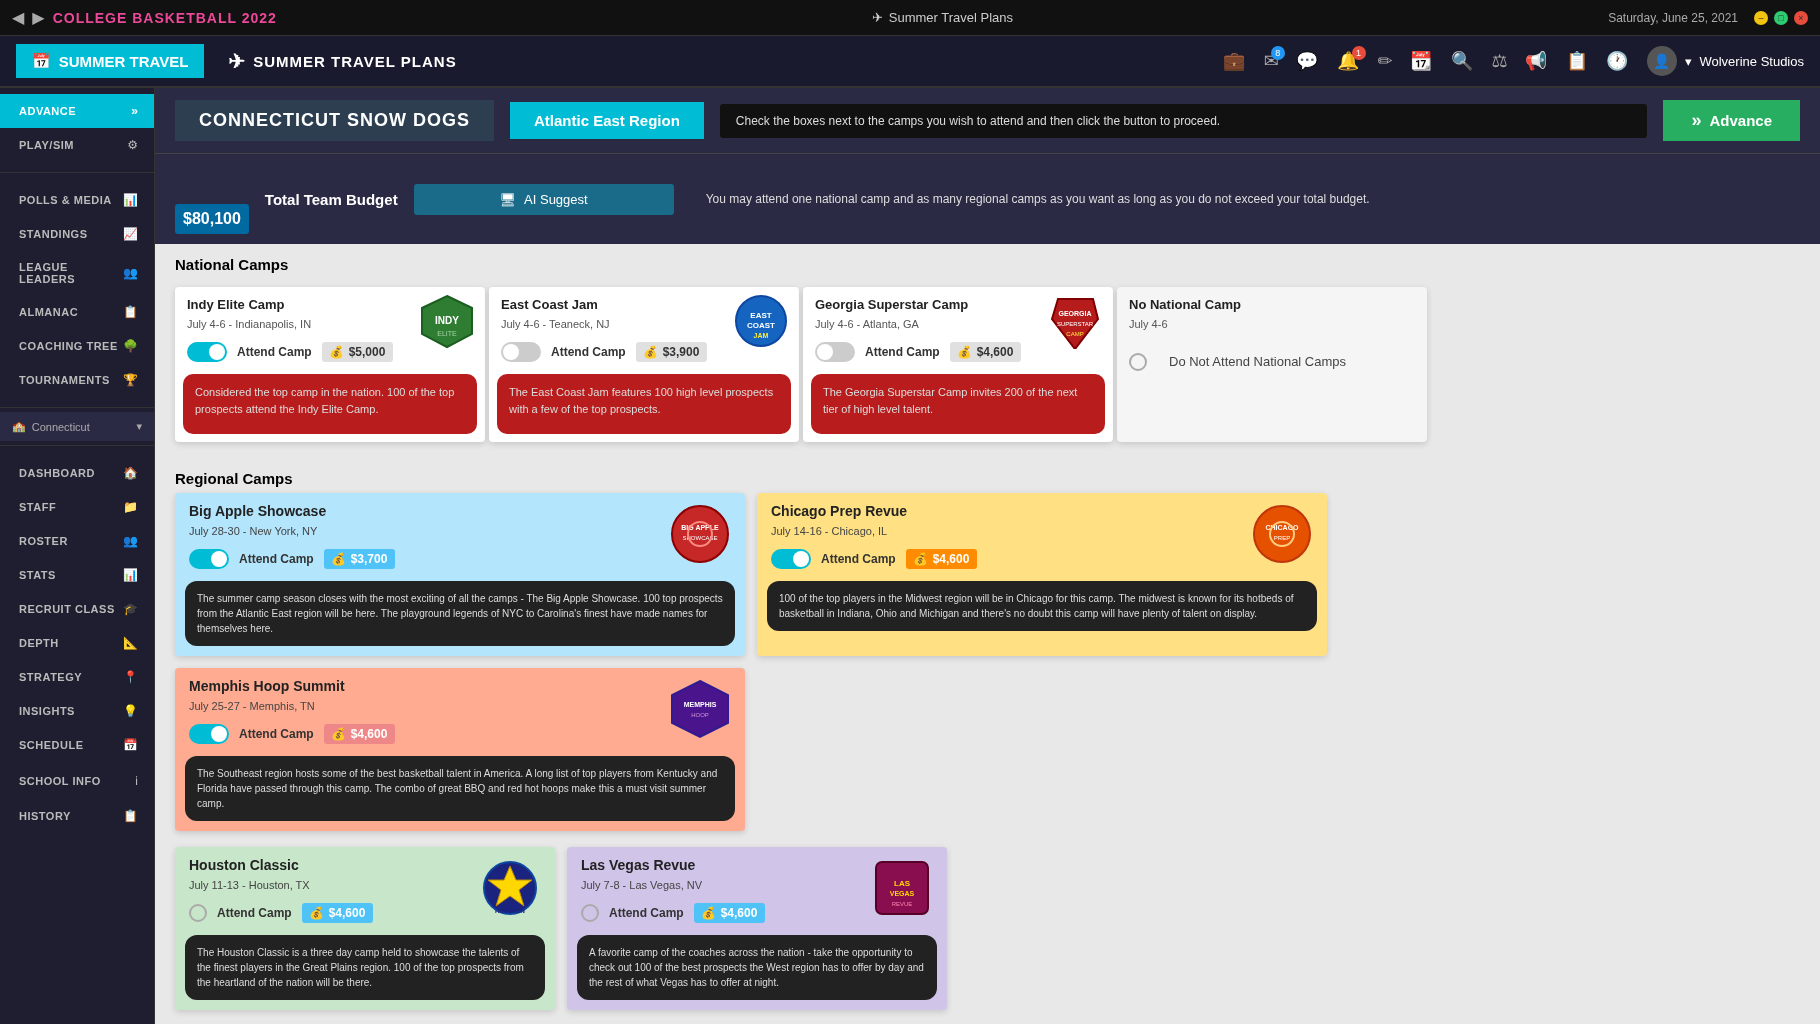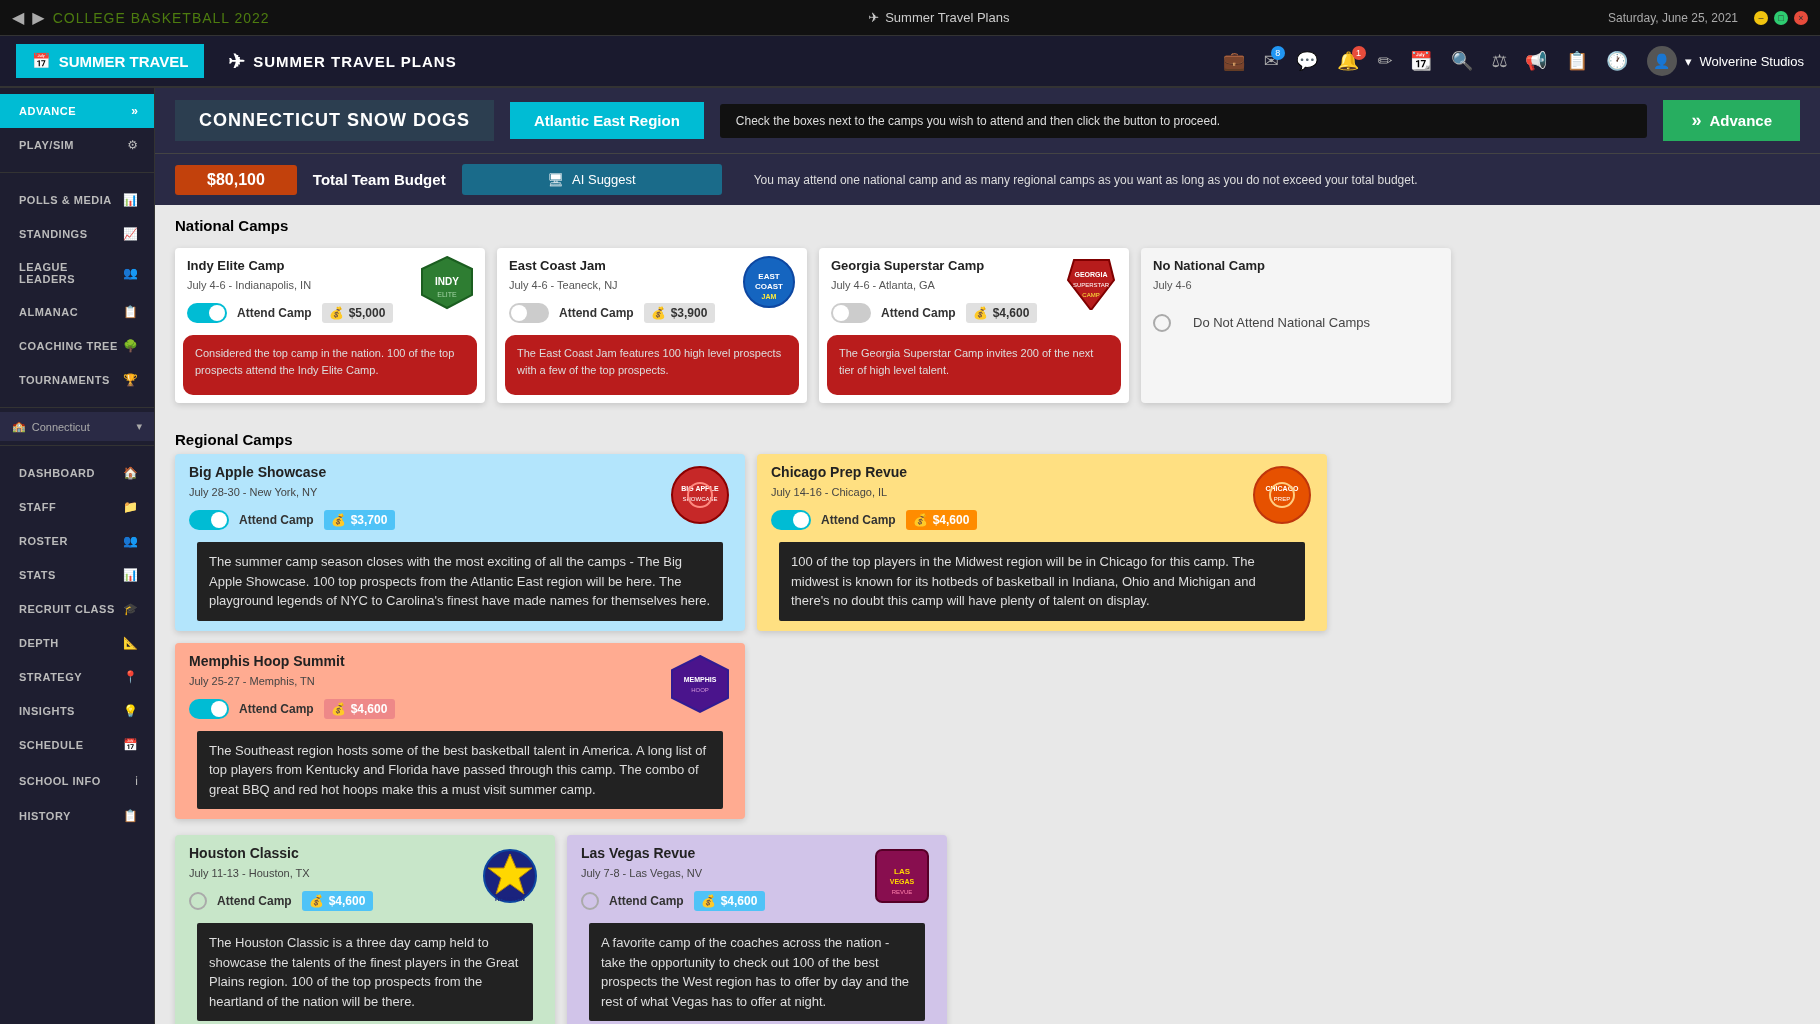--- a/index.html
+++ b/index.html
@@ -1,21 +1,21 @@
 <!DOCTYPE html>
 <html><head>
   <meta charset="utf-8">
   <style>
     * { box-sizing: border-box; margin: 0; padding: 0; }
     body { font-family: Arial, sans-serif; background: #1a1a2e; color: #fff; width: 1820px; min-height: 1024px; overflow-x: hidden; }
 
     
     .top-bar { background: #111; height: 36px; display: flex; align-items: center; justify-content: space-between; padding: 0 12px; border-bottom: 1px solid #333; }
     .top-bar-left { display: flex; align-items: center; gap: 8px; }
-    .logo-text { color: #4d7c0f; font-weight: normal; font-size: 14px; letter-spacing: 1px; }
+    .logo-text { color: #ec4899; font-weight: bold; font-size: 14px; letter-spacing: 1px; }
     .top-bar-center { color: #ccc; font-size: 13px; display: flex; align-items: center; gap: 6px; }
     .top-bar-right { color: #aaa; font-size: 12px; display: flex; align-items: center; gap: 16px; }
     .window-controls { display: flex; gap: 6px; }
     .wc { width: 14px; height: 14px; border-radius: 50%; display: inline-block; cursor: pointer; font-size: 9px; text-align: center; line-height: 14px; color: #333; }
     .wc-min { background: #f1c40f; }
     .wc-max { background: #2ecc71; }
     .wc-close { background: #e74c3c; }
 
     
     .nav-bar { background: #1a1a2e; height: 52px; display: flex; align-items: center; padding: 0 16px; border-bottom: 2px solid #333; gap: 16px; }
@@ -46,31 +46,31 @@
     
     .header-row { background: #2a2a45; padding: 12px 20px; display: flex; align-items: center; gap: 16px; }
     .team-name-btn { background: #2c3e50; color: #fff; font-weight: bold; font-size: 18px; padding: 10px 24px; border: none; cursor: pointer; letter-spacing: 1px; }
     .region-btn { background: #00bcd4; color: #fff; font-size: 15px; padding: 10px 24px; border: none; cursor: pointer; font-weight: bold; }
     .instruction-box { background: #111; color: #ddd; font-size: 12px; padding: 10px 16px; flex: 1; border-radius: 3px; }
     .advance-btn { background: #27ae60; color: #fff; font-size: 15px; padding: 10px 28px; border: none; cursor: pointer; font-weight: bold; display: flex; align-items: center; gap: 8px; margin-left: auto; }
     .advance-arrows { font-size: 18px; }
 
     
     .budget-row { background: #2a2a45; padding: 10px 20px; display: flex; align-items: center; gap: 16px; border-top: 1px solid #444; }
-    .budget-badge { background: #c2410c; color: #fff; font-weight: bold; font-size: 16px; padding: 6px 32px; border-radius: 3px; }
+    .budget-badge { background: #0369a1; color: #fff; font-weight: bold; font-size: 16px; padding: 6px 8px; border-radius: 3px; margin-top: 40px; }
     .budget-label { color: #fff; font-size: 15px; font-weight: 600; }
     .ai-suggest-btn { background: #1a6b8a; color: #fff; font-size: 13px; padding: 8px 20px; border: none; cursor: pointer; display: flex; align-items: center; gap: 8px; flex: 0 0 260px; justify-content: center; border-radius: 3px; }
     .budget-note { color: #ddd; font-size: 12px; flex: 1; margin-left: 16px; }
     .budget-note strong { font-weight: normal; }
 
     
     .section-title { background: #e8e8e8; padding: 12px 20px 6px; font-size: 15px; font-weight: bold; color: #000000; }
 
     
-    .camps-grid { display: flex; gap: 12px; padding: 8px 20px 16px; flex-wrap: wrap; }
+    .camps-grid { display: flex; gap: 4px; padding: 8px 20px 16px; flex-wrap: wrap; }
     .camp-card { background: #fff; border-radius: 4px; overflow: hidden; width: 310px; box-shadow: 0 2px 6px rgba(0,0,0,0.15); position: relative; }
     .camp-card-header { padding: 10px 12px 6px; display: flex; align-items: flex-start; justify-content: space-between; }
     .camp-card-name { font-weight: bold; font-size: 13px; color: #222; }
     .camp-logo { width: 60px; height: 60px; display: flex; align-items: center; justify-content: center; position: absolute; top: 4px; right: 8px; }
     .camp-date { font-size: 11px; color: #555; padding: 0 12px 6px; }
     .camp-attend-row { display: flex; align-items: center; gap: 10px; padding: 6px 12px; }
     .toggle { width: 40px; height: 20px; border-radius: 10px; background: #ccc; position: relative; cursor: pointer; flex-shrink: 0; }
     .toggle.on { background: #00bcd4; }
     .toggle::after { content: ''; position: absolute; width: 16px; height: 16px; background: #fff; border-radius: 50%; top: 2px; left: 2px; transition: left 0.2s; }
     .toggle.on::after { left: 22px; }
@@ -87,21 +87,21 @@
     .regional-card { border-radius: 4px; overflow: hidden; width: 570px; box-shadow: 0 2px 6px rgba(0,0,0,0.15); position: relative; }
     .regional-card.blue-bg { background: #b3e5fc; }
     .regional-card.yellow-bg { background: #ffe082; }
     .regional-card.orange-bg { background: #ffab91; }
     .regional-card.green-bg { background: #c8e6c9; }
     .regional-card.lavender-bg { background: #d1c4e9; }
     .regional-card-header { padding: 10px 14px 4px; display: flex; align-items: flex-end; justify-content: space-between; }
     .regional-card-name { font-weight: bold; font-size: 14px; color: #222; }
     .regional-card-date { font-size: 11px; color: #444; padding: 2px 14px 6px; }
     .regional-card-attend-row { display: flex; align-items: center; gap: 10px; padding: 6px 14px; }
-    .regional-card-desc { background: #222; color: #ddd; font-size: 13px; padding: 10px 12px; margin: 6px 22px 10px; border-radius: 2px; line-height: 1.5; }
+    .regional-card-desc { background: #222; color: #ddd; font-size: 10px; padding: 10px 12px; margin: 6px 10px 10px; border-radius: 12px; line-height: 1.5; }
     .regional-logo { position: absolute; top: 6px; right: 10px; width: 70px; height: 70px; display: flex; align-items: center; justify-content: center; }
 
     .camps-row { display: flex; gap: 12px; flex-wrap: wrap; padding: 0 20px 16px; }
   </style>
 </head>
 <body>
 
 <div class="top-bar">
   <div class="top-bar-left">
     <span style="color:#aaa;cursor:pointer;font-size:16px;">◀</span>

